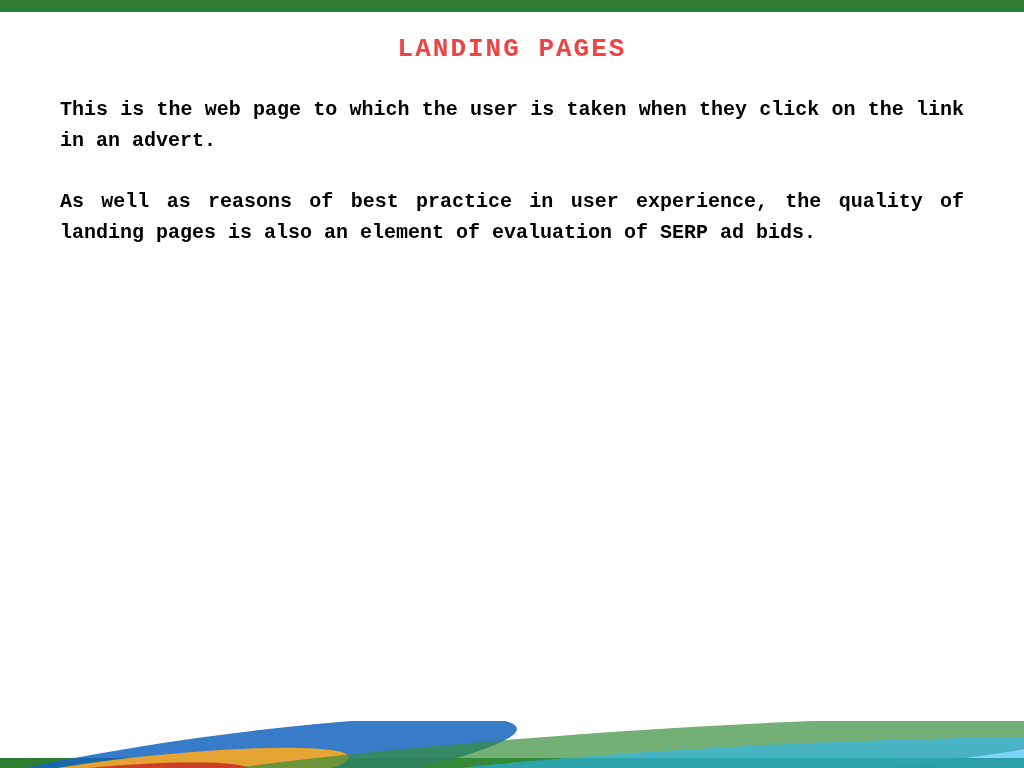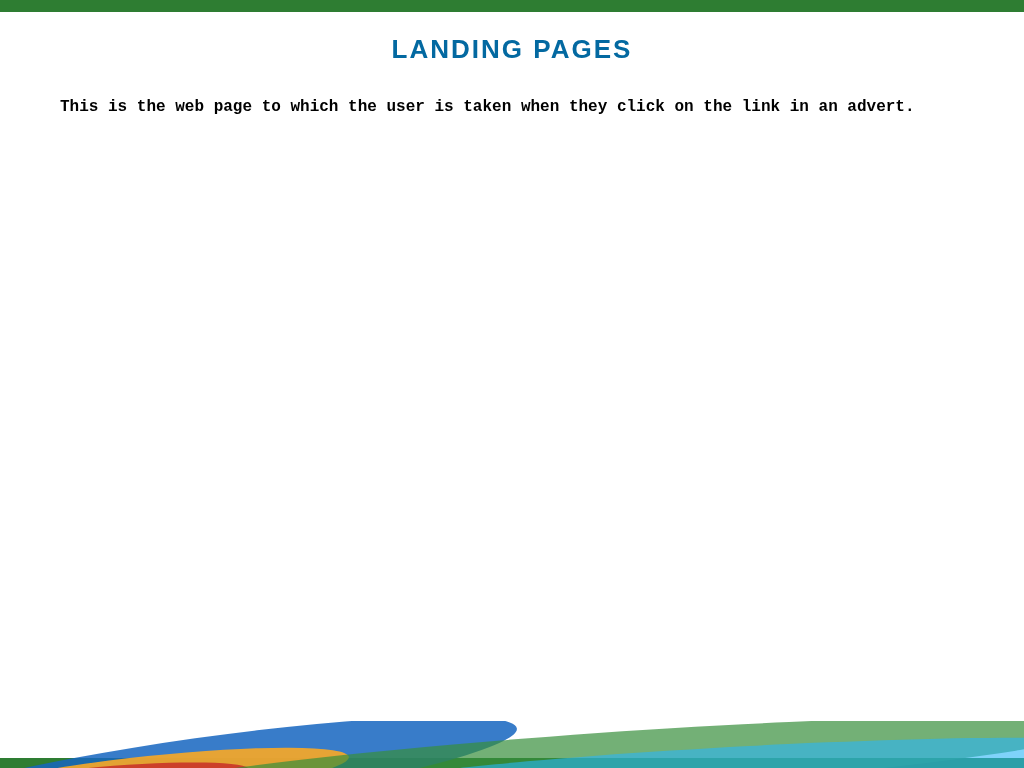--- a/index.html
+++ b/index.html
@@ -22,35 +22,35 @@
       height: 12px;
       background: #2e7d32;
     }
 
     .title-area {
       text-align: center;
       padding: 22px 0 10px 0;
     }
 
     .title-text {
-      font-family: Liberation Sans, sans-serif;
+      font-family: Liberation Mono, monospace;
       font-size: 26px;
       font-weight: bold;
-      color: #0369a1;
+      color: #ef4444;
       letter-spacing: 2px;
       text-align: right;
     }
 
     .content-area {
       padding: 20px 60px 20px 60px;
     }
 
     .paragraph {
       font-family: 'Courier New', Courier, monospace;
-      font-size: 16px;
+      font-size: 20px;
       font-weight: bold;
       color: #000000;
       line-height: 1.55;
       margin-bottom: 30px;
       text-align: justify;
     }
 
     .bottom-decoration {
       position: absolute;
       bottom: 0;
@@ -69,20 +69,21 @@
 <body>
 
 <div class="top-bar"></div>
 
 <div class="title-area">
   <span class="title-text">LANDING PAGES</span>
 </div>
 
 <div class="content-area">
   <p class="paragraph">This is the web page to which the user is taken when they click on the link in an advert.</p>
+  <p class="paragraph">As  well  as  reasons  of  best  practice  in  user experience,  the  quality  of  landing  pages  is  also  an element of evaluation of SERP ad bids.</p>
 </div>
 
 <div class="bottom-decoration">
   <svg viewBox="0 0 1024 55" preserveAspectRatio="none" xmlns="http://www.w3.org/2000/svg">
 
     <rect x="0" y="45" width="1024" height="10" fill="#2e7d32"></rect>
 
     <ellipse cx="200" cy="60" rx="320" ry="35" fill="#1565c0" opacity="0.85" transform="rotate(-8, 200, 60)"></ellipse>
 
     <ellipse cx="150" cy="65" rx="200" ry="22" fill="#f9a825" opacity="0.9" transform="rotate(-6, 150, 65)"></ellipse>

